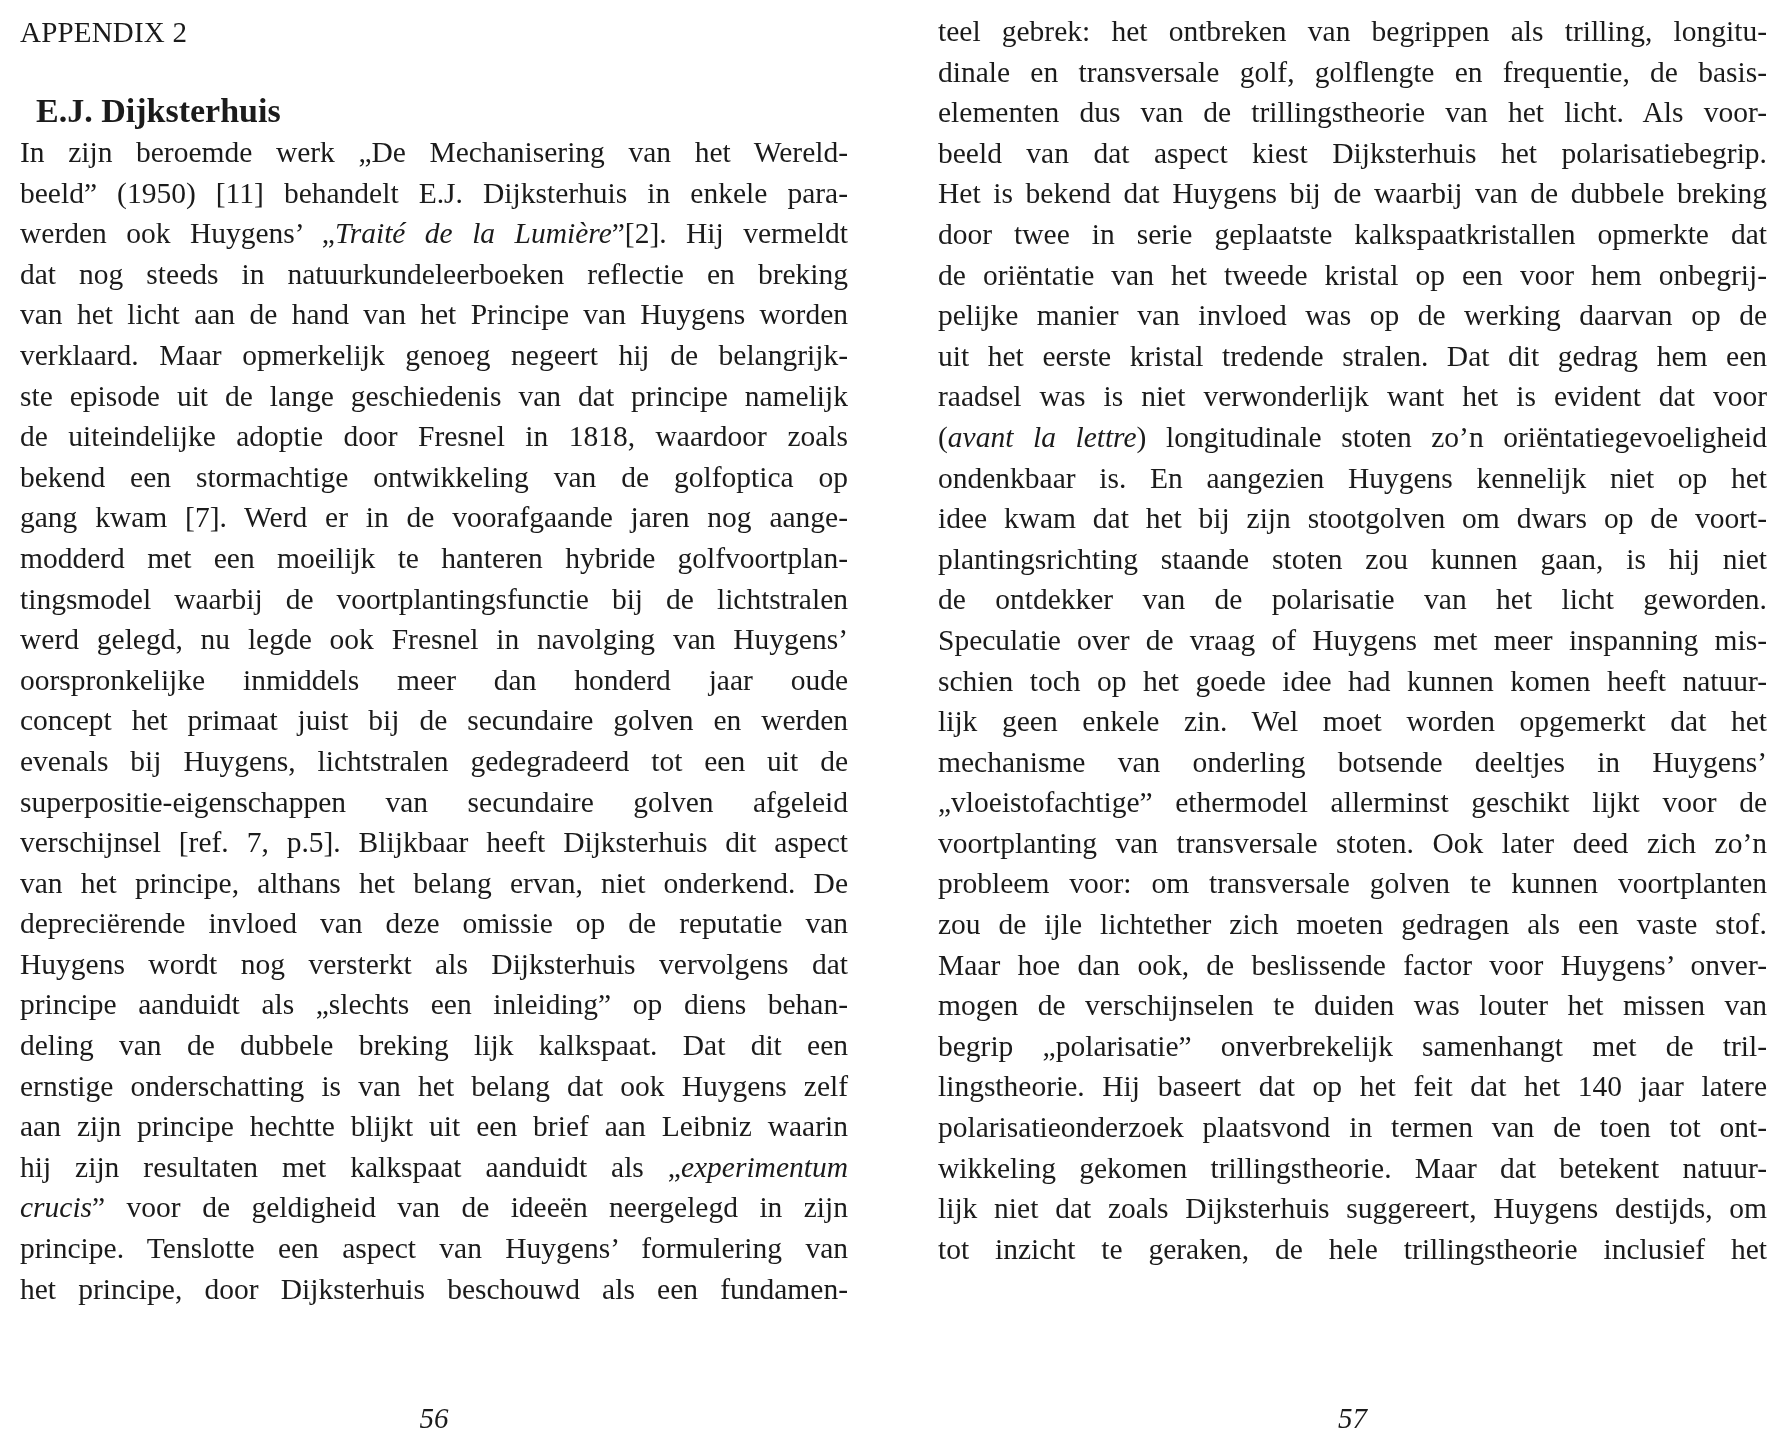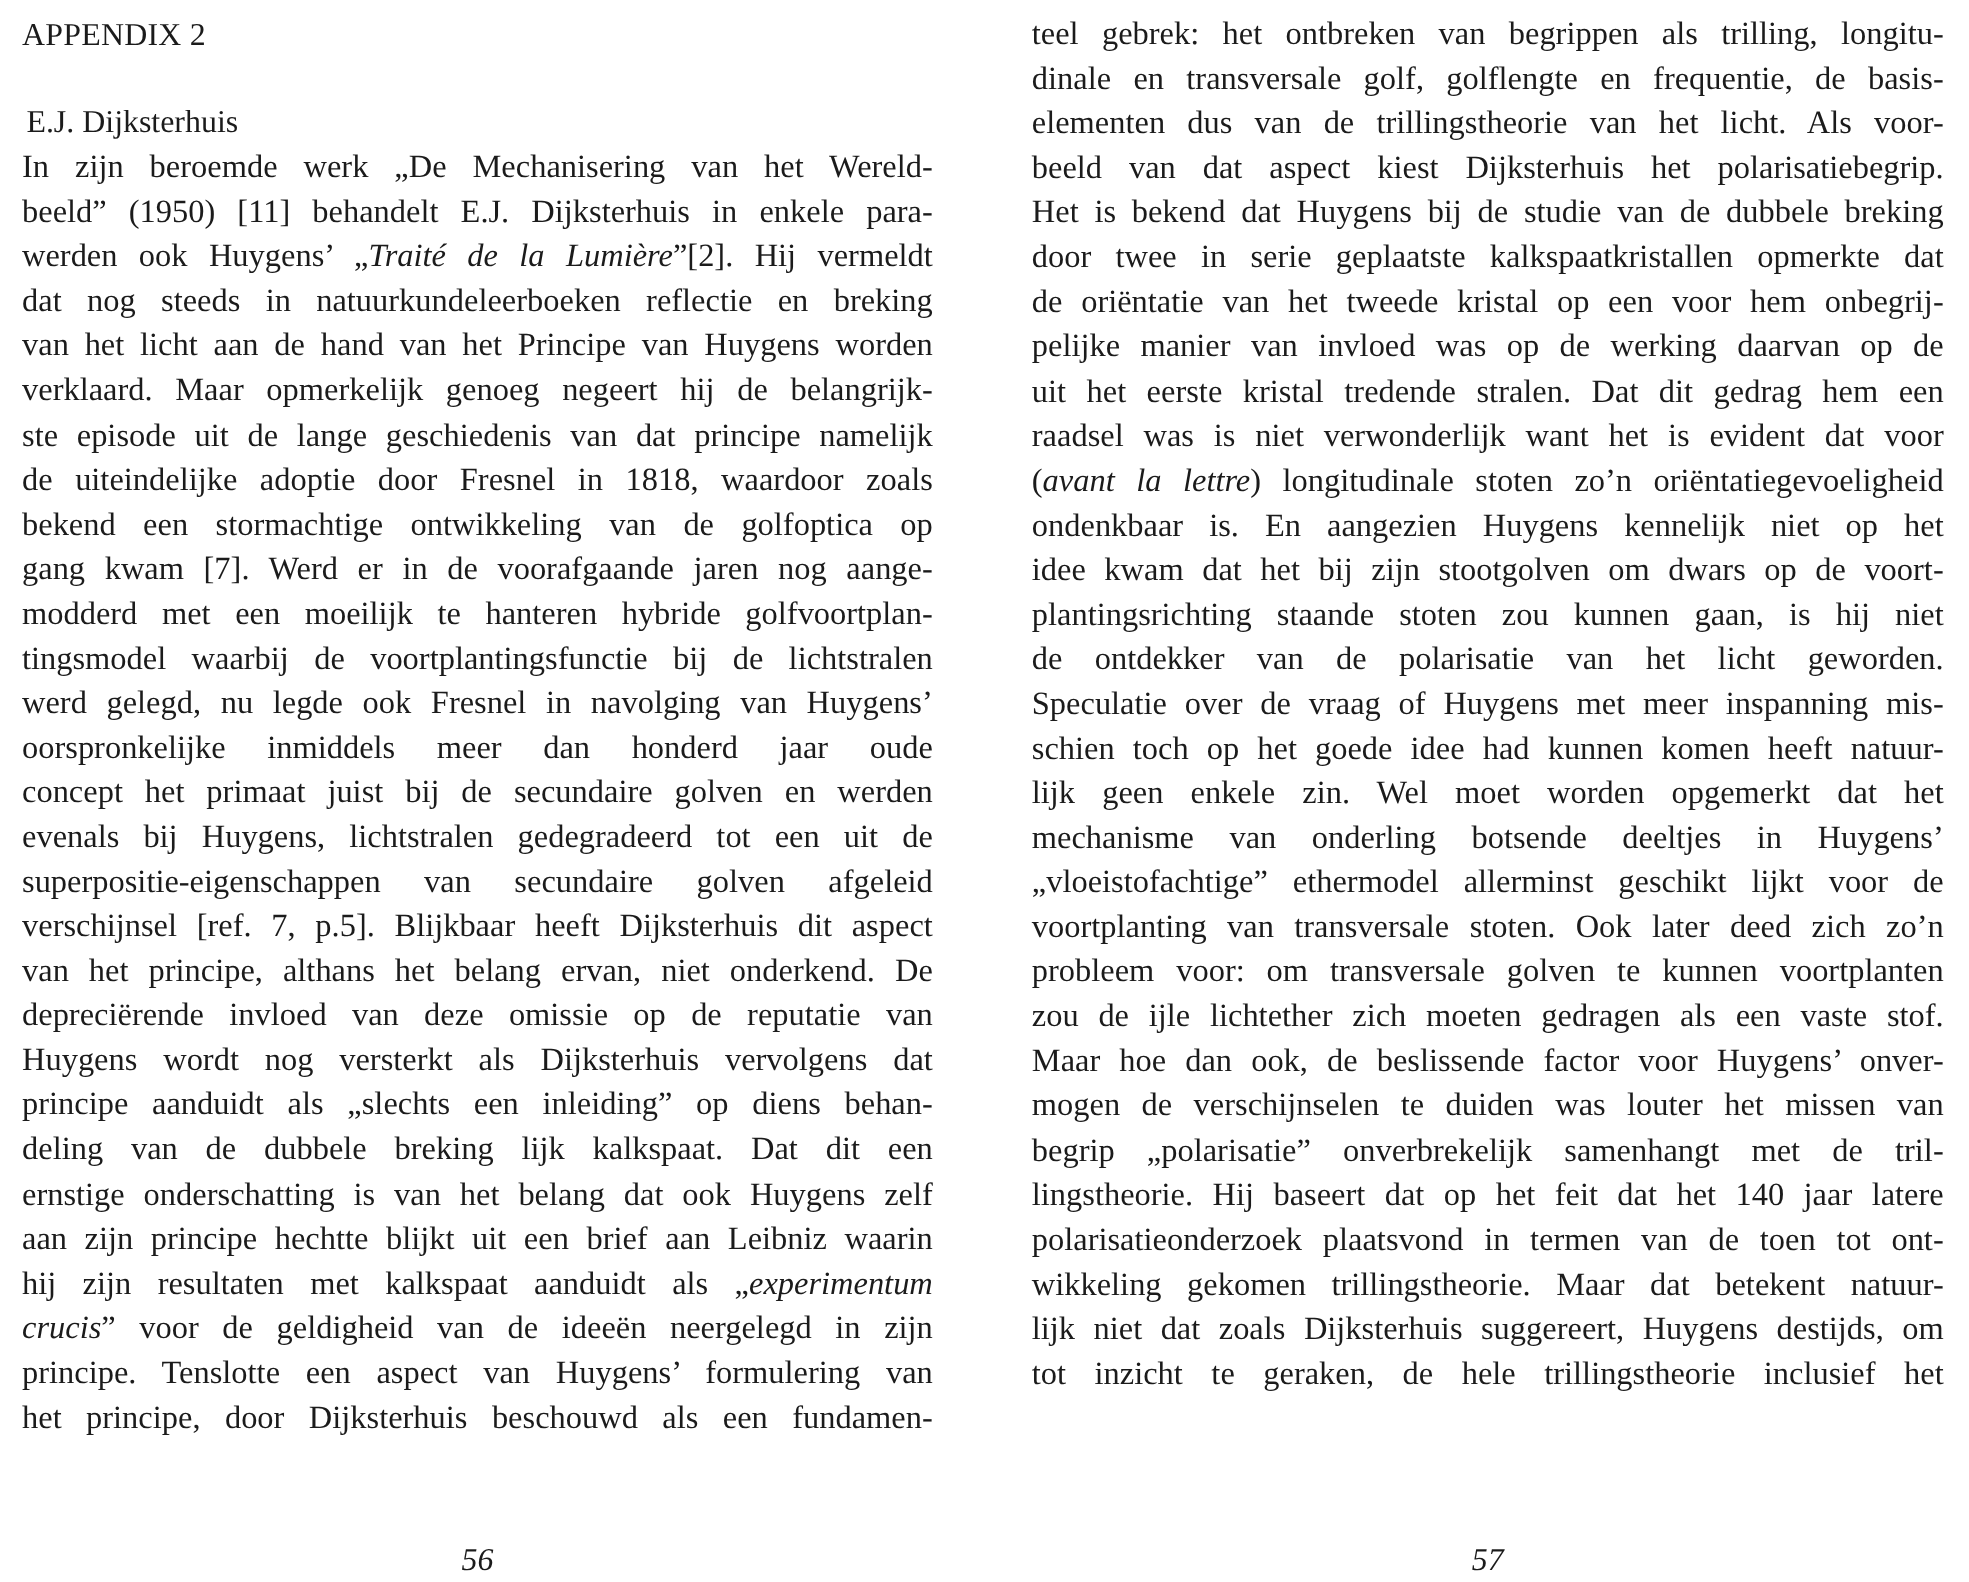--- a/index.html
+++ b/index.html
@@ -26,25 +26,25 @@
   .running-head {
     position: absolute;
     left: 0;
     top: 12px;
     font-size: 29px;
     line-height: 40px;
     letter-spacing: 0.2px;
   }
   .section-title {
     position: absolute;
-    left: 4px;
+    left: 16px;
     top: 91px;
-    font-size: 29px;
+    font-size: 34px;
     line-height: 40px;
-    font-weight: normal;
+    font-weight: bold;
   }
   .body-text {
     position: absolute;
     left: 0;
     width: 100%;
   }
   .page-left .body-text { top: 132px; }
   .page-right .body-text { top: 11px; }
 
   .line {
@@ -108,21 +108,21 @@
     </div>
   <div class="folio">56</div>
 </div>
 
 <div class="page page-right">
   <div class="body-text">
       <span class="line"><span>teel gebrek: het ontbreken van begrippen als trilling, longitu-</span></span>
       <span class="line"><span>dinale en transversale golf, golflengte en frequentie, de basis-</span></span>
       <span class="line"><span>elementen dus van de trillingstheorie van het licht. Als voor-</span></span>
       <span class="line"><span>beeld van dat aspect kiest Dijksterhuis het polarisatiebegrip.</span></span>
-      <span class="line"><span>Het is bekend dat Huygens bij de studie van de dubbele breking</span></span>
+      <span class="line"><span>Het is bekend dat Huygens bij de waarbij van de dubbele breking</span></span>
       <span class="line"><span>door twee in serie geplaatste kalkspaatkristallen opmerkte dat</span></span>
       <span class="line"><span>de oriëntatie van het tweede kristal op een voor hem onbegrij-</span></span>
       <span class="line"><span>pelijke manier van invloed was op de werking daarvan op de</span></span>
       <span class="line"><span>uit het eerste kristal tredende stralen. Dat dit gedrag hem een</span></span>
       <span class="line"><span>raadsel was is niet verwonderlijk want het is evident dat voor</span></span>
       <span class="line"><span>(</span><i>avant la lettre</i><span>) longitudinale stoten zo’n oriëntatiegevoeligheid</span></span>
       <span class="line"><span>ondenkbaar is. En aangezien Huygens kennelijk niet op het</span></span>
       <span class="line"><span>idee kwam dat het bij zijn stootgolven om dwars op de voort-</span></span>
       <span class="line"><span>plantingsrichting staande stoten zou kunnen gaan, is hij niet</span></span>
       <span class="line"><span>de ontdekker van de polarisatie van het licht geworden.</span></span>

